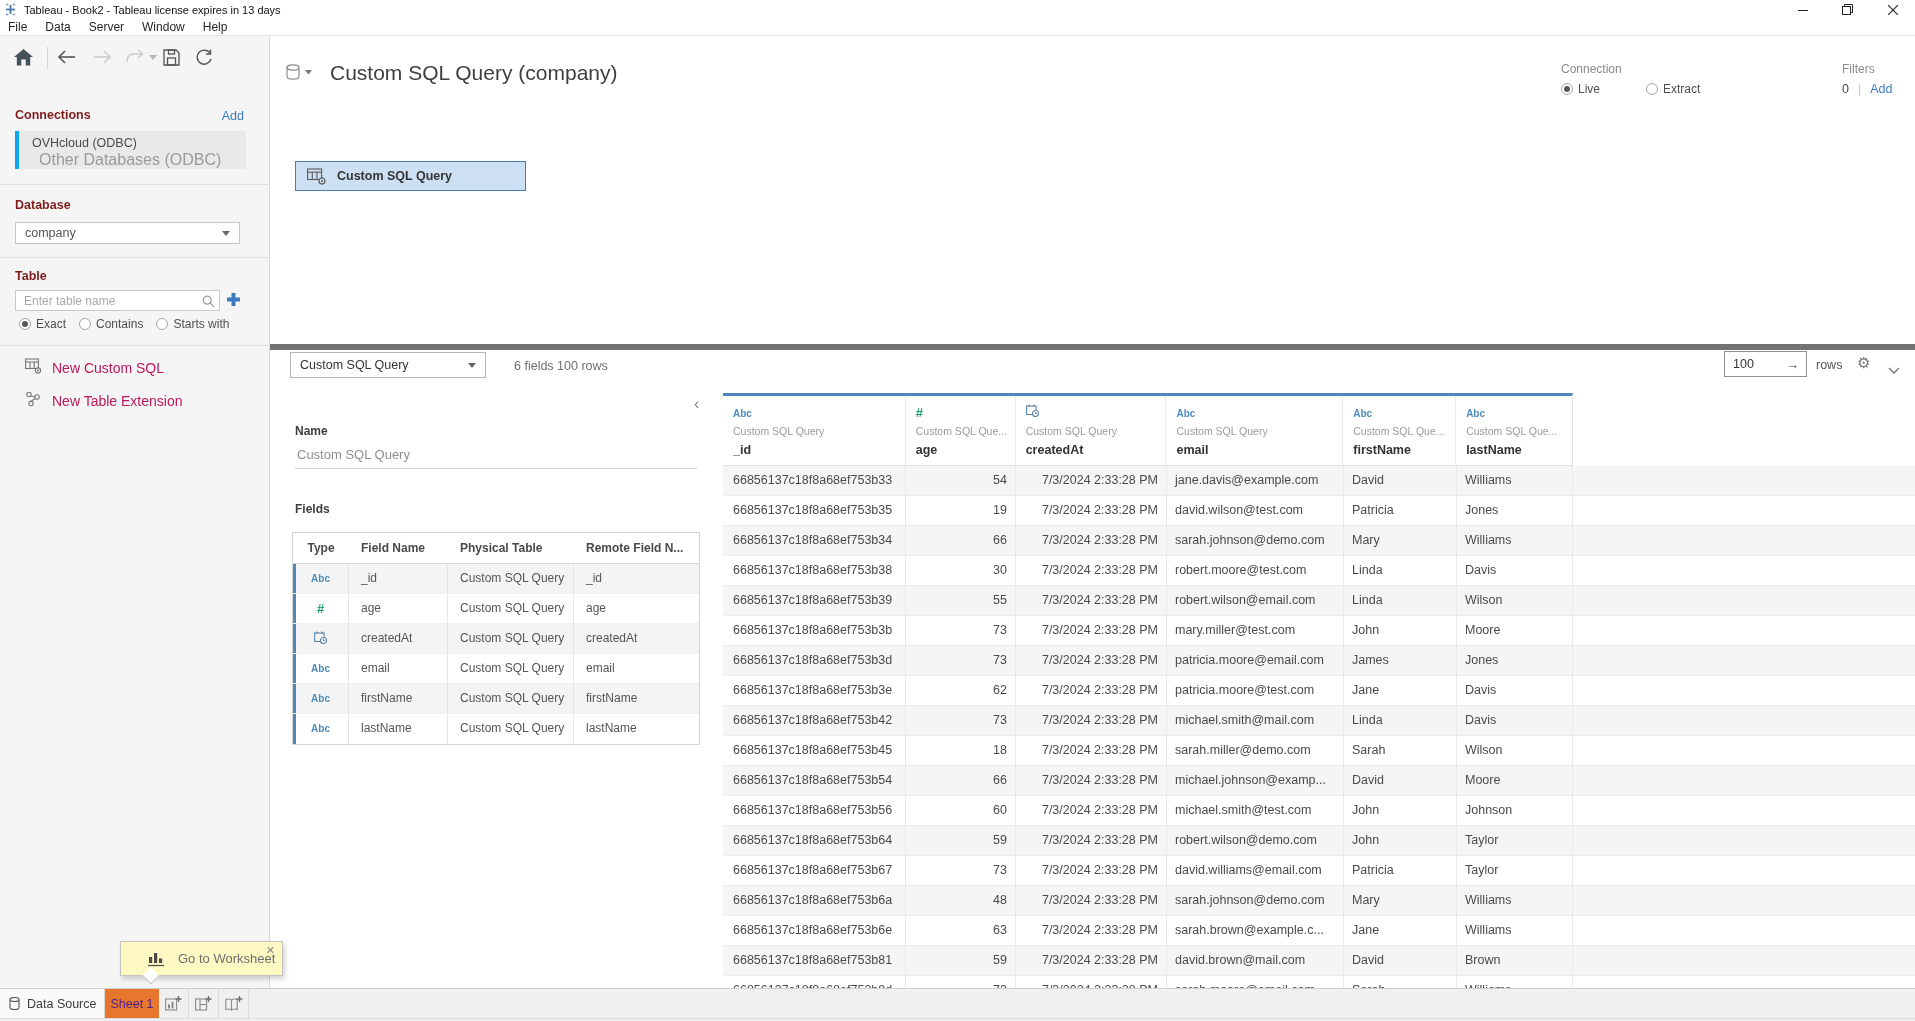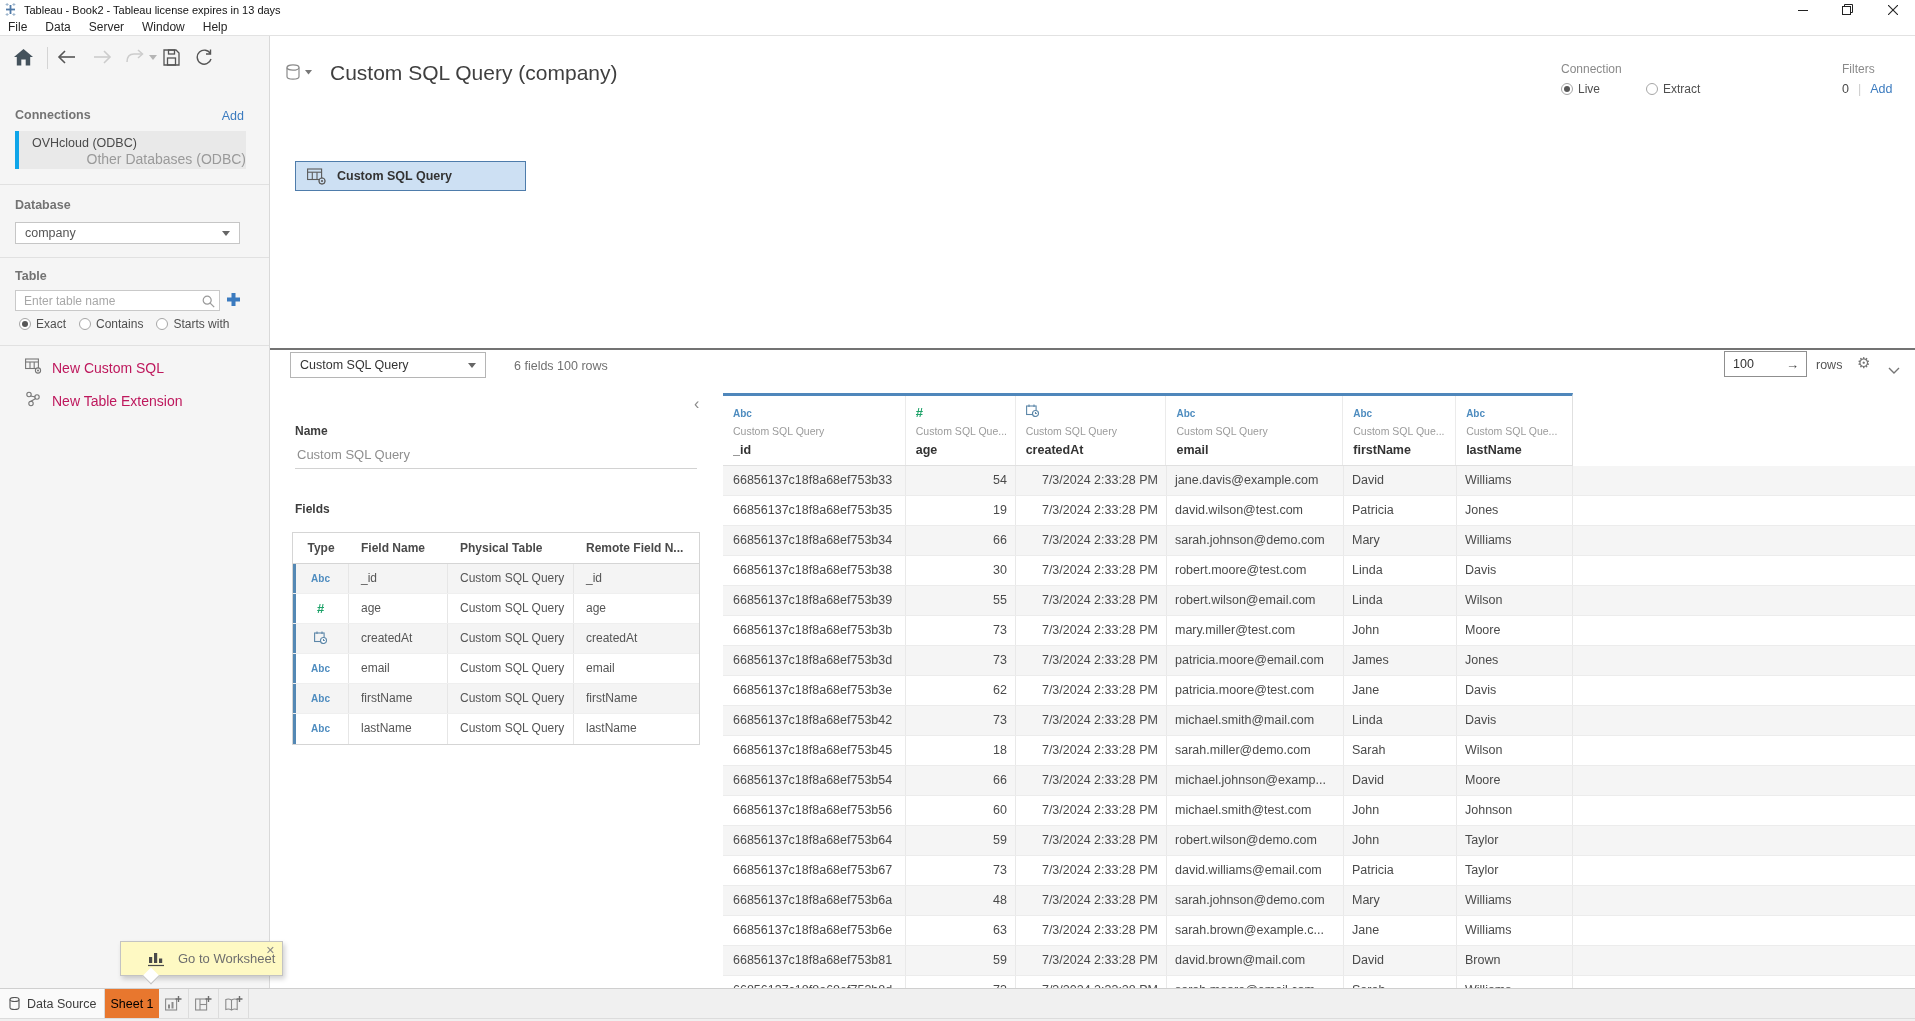--- a/index.html
+++ b/index.html
@@ -17,46 +17,46 @@
 
   
   #menubar { left:0; top:19px; width:100%; height:17px; background:#fff; display:flex; align-items:center; padding-left:8px; border-bottom:1px solid #e2e2e2; }
   .menu-item { font-size:12px; color:#262626; margin-right:18px; cursor:default; }
 
   
   #sidebar { left:0; top:36px; width:270px; height:952px; background:#f5f5f5; border-right:1px solid #d9d9d9; }
   .tbi { position:absolute; top:13px; }
   .tbi svg { display:block; }
   #tb-sep { left:47px; top:11px; width:1px; height:22px; background:#d4d4d4; }
-  .sb-label { position:absolute; font-weight:bold; font-size:12.5px; color:#737373; }
+  .sb-label { position:absolute; font-weight:bold; font-size:12.5px; color:#7f1d1d; }
   #add-link { position:absolute; right:25px; top:73px; font-size:12.5px; color:#3b7bbf; cursor:pointer; }
   #connection-item { position:absolute; left:15px; right:23px; top:95px; height:38px; background:#e9e9e9; border-left:4px solid #0ea5e9; padding:5px 0 0 13px; }
   .conn-name { font-size:12.5px; color:#4a4a4a; }
-  .conn-sub { font-size:14px; color:#9a9a9a; margin:1px 0 0 7px;text-align:right; }
+  .conn-sub { font-size:16px; color:#9a9a9a; margin:1px 0 0 7px; }
   .sb-divider { position:absolute; left:0; right:0; height:1px; background:#e1e1e1; }
   #db-select { position:absolute; left:15px; top:186px; width:225px; height:22px; background:#fff; border:1px solid #c6c6c6; display:flex; align-items:center; }
   #db-select .val { font-size:12.5px; color:#555; padding-left:9px; flex:1; }
   .caret-down { width:0; height:0; border-left:4px solid transparent; border-right:4px solid transparent; border-top:5px solid #666; margin-right:9px; }
   #table-search { position:absolute; left:15px; top:254px; width:205px; height:21px; background:#fff; border:1px solid #c9c9c9; font-size:12px; color:#555; padding:0 24px 0 8px; font-family:"Liberation Sans",sans-serif; }
   #table-search::placeholder { color:#a8a8a8; }
   #search-glass { position:absolute; left:202px; top:258px; }
   #add-table-plus { position:absolute; left:226px; top:256px; cursor:pointer; }
   #match-options { position:absolute; left:19px; top:281px; display:flex; gap:13px; align-items:center; }
   .radio-opt { display:flex; align-items:center; cursor:pointer; }
   .radio-circle { width:12px; height:12px; border:1px solid #a6a6a6; border-radius:50%; background:#fff; position:relative; flex:0 0 auto; }
   .radio-opt.selected .radio-circle::after { content:''; position:absolute; left:2px; top:2px; width:6px; height:6px; border-radius:50%; background:#575757; }
   .radio-label { font-size:12px; color:#4f4f4f; margin-left:5px; white-space:nowrap; }
   .sb-action { position:absolute; left:25px; display:flex; align-items:center; cursor:pointer; }
   .sb-action .lbl { font-size:14px; color:#be185d; margin-left:10px; }
   .sb-action .aicon { display:none; }
   .sb-action[data-type="custom-sql"] .aicon-sql { display:block; }
   .sb-action[data-type="table-extension"] .aicon-ext { display:block; }
 
   
-  #canvas-top { left:270px; top:36px; right:0; height:314px; background:#fff; border-bottom:2px solid #737373; }
+  #canvas-top { left:270px; top:36px; right:0; height:314px; background:#fff; border-bottom:6px solid #737373; }
   #canvas-title { position:absolute; left:60px; top:25px; font-size:21px; color:#3f3f3f; }
   #ct-dbicon { position:absolute; left:16px; top:28px; display:flex; align-items:flex-start; }
   #conn-block { position:absolute; left:1291px; top:26px; }
   #filters-block { position:absolute; left:1572px; top:26px; }
   .small-label { font-size:12px; color:#8a8a8a; }
   .opt-row { display:flex; align-items:center; margin-top:6px; }
   #conn-block .opt-row { gap:46px; }
   #filters-row { font-size:12.5px; color:#4a4a4a; }
   #filters-row .bar { color:#ccc; margin:0 9px; }
   #filters-add { color:#3b7bbf; cursor:pointer; }
@@ -125,21 +125,21 @@
   .c3 { width:177px; padding-left:8px; }
   .c4 { width:113px; padding-left:8px; }
   .c5 { width:116px; padding-left:8px; }
   .cfill { flex:1; border-right:none; }
 
   
   #statusbar { left:0; top:988px; width:100%; height:33px; background:#f0f0f0; border-top:1px solid #cfcfcf; }
   #sb-row { display:flex; height:30px; border-bottom:1px solid #dcdcdc; }
   #tab-datasource { width:105px; background:#fafafa; border-right:1px solid #d8d8d8; display:flex; align-items:center; padding-left:9px; font-size:12.5px; color:#3d3d3d; cursor:pointer; }
   #tab-datasource .lbl { margin-left:7px; }
-  #tab-sheet1 { width:54px; background:#e8772e; color:#000000; display:flex; align-items:center; justify-content:center; font-size:12.5px; cursor:pointer; }
+  #tab-sheet1 { width:54px; background:#e8772e; color:#4c1d95; display:flex; align-items:center; justify-content:center; font-size:12.5px; cursor:pointer; }
   .newtab-btn { width:30px; border-right:1px solid #dcdcdc; display:flex; align-items:center; justify-content:center; cursor:pointer; background:#f0f0f0; }
 
   
   #tooltip { left:120px; top:941px; width:163px; height:35px; background:#fef9c3; border:1px solid #c3c3c3; box-shadow:2px 3px 5px rgba(0,0,0,.18); z-index:20; display:flex; align-items:center;padding-left:16px; }
   #tooltip .tt-label { margin-left:12px; font-size:13px; color:#6e6e6e; }
   #tooltip .tt-icon { margin-left:11px; display:flex; }
   .tt-close { position:absolute; top:2px; right:7px; font-size:11px; color:#888; cursor:pointer; }
   .tt-tail { position:absolute; left:24px; bottom:-7px; width:12px; height:12px; background:#fff; border-right:1px solid #c3c3c3; border-bottom:1px solid #c3c3c3; transform:rotate(45deg); }
 </style>
 </head>

